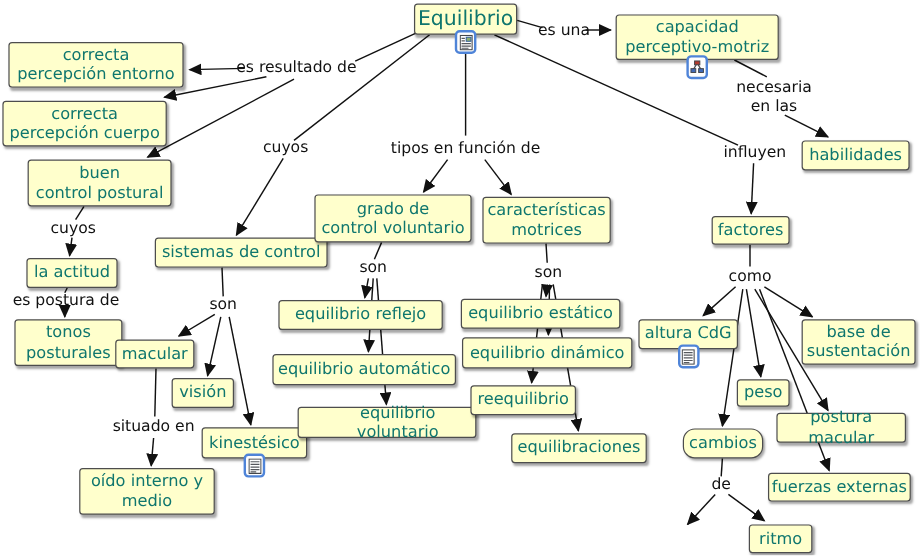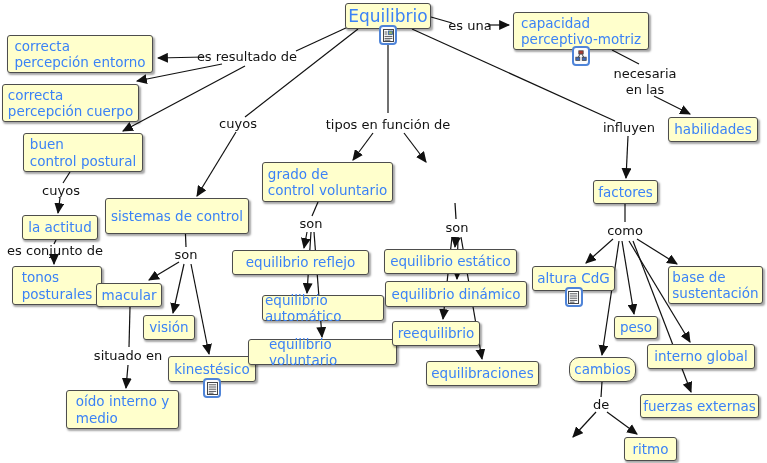--- a/index.html
+++ b/index.html
@@ -3,23 +3,23 @@
 <meta charset="utf-8">
 <style>
   html,body{margin:0;padding:0;background:#fff;}
   #canvas{
     position:relative;width:767px;height:463px;background:#ffffff;overflow:hidden;
     font-family:"DejaVu Sans","Liberation Sans",sans-serif;
   }
   #edge-layer{position:absolute;left:0;top:0;z-index:0;}
   .node{
     position:absolute;display:flex;align-items:center;justify-content:center;
-    text-align:left;background:#ffffcc;border:1px solid #4d4d4d;border-radius:3px;
+    text-align:center;background:#ffffcc;border:1px solid #4d4d4d;border-radius:3px;
     box-shadow:1.5px 2px 2px rgba(0,0,0,.35);
-    font-size:13.5px;line-height:1.22;color:#3b82f6;white-space:pre-line;
+    font-size:13.5px;line-height:1.22;color:#0f766e;white-space:pre-line;
     padding:0 2px;box-sizing:border-box;z-index:2;cursor:default;
   }
   .edge-label{
     position:absolute;transform:translate(-50%,-50%);
     font-size:13px;color:#111;white-space:pre-line;text-align:center;line-height:1.25;
     z-index:1;cursor:default;
   }
   .res-icon{
     position:absolute;width:18px;height:20px;background:#fdfdfd;
     border:2px solid #4f84d8;border-radius:4px;z-index:3;
@@ -107,43 +107,45 @@
         <rect x="7.2" y="7.2" width="4" height="3.2" fill="#3f68b5" stroke="#44464a" stroke-width="0.8"></rect>
       </svg>
     </div>
     <div class="node" style="left: 668px; top: 117px; width: 90px; height: 25px;">habilidades</div>
     <div class="node" style="left: 7px; top: 35px; width: 146px; height: 38px;">correcta
 percepción entorno</div>
     <div class="node" style="left: 2px; top: 84px; width: 137px; height: 38px;">correcta
 percepción cuerpo</div>
     <div class="node" style="left: 23px; top: 133px; width: 120px; height: 39px;">buen
 control postural</div>
-    <div class="node" style="left: 105px; top: 198px; width: 144px; height: 36px;">sistemas de control</div>
+    <div class="node" style="left: 129px; top: 198px; width: 144px; height: 25px;">sistemas de control</div>
     <div class="node" style="left: 22px; top: 215px; width: 76px; height: 25px;">la actitud</div>
     <div class="node" style="left: 12px; top: 266px; width: 90px; height: 39px;">tonos
 posturales</div>
     <div class="node" style="left: 96px; top: 283px; width: 66px; height: 24px;">macular</div>
     <div class="node" style="left: 143px; top: 315px; width: 52px; height: 25px;">visión</div>
     <div class="node" style="left: 168px; top: 356px; width: 88px; height: 26px;">kinestésico</div>
     <div class="res-icon" style="left: 203px; top: 378px;">
       <svg width="11" height="13" viewBox="0 0 11 13">
         <rect x="0.5" y="0.5" width="10" height="12" fill="#ffffff" stroke="#44464a"></rect>
         <line x1="1.8" y1="2.8" x2="9.2" y2="2.8" stroke="#55575c"></line>
         <line x1="1.8" y1="5" x2="9.2" y2="5" stroke="#55575c"></line>
         <line x1="1.8" y1="7.2" x2="9.2" y2="7.2" stroke="#55575c"></line>
         <line x1="1.8" y1="9.4" x2="9.2" y2="9.4" stroke="#55575c"></line>
         <line x1="1.8" y1="11.2" x2="6.5" y2="11.2" stroke="#55575c"></line>
       </svg>
     </div>
     <div class="node" style="left: 66px; top: 390px; width: 113px; height: 39px;">oído interno y
 medio</div>
     <div class="node" style="left: 262px; top: 162px; width: 131px; height: 40px;">grado de
 control voluntario</div>
+    <div class="node" style="left: 402px; top: 164px; width: 107px; height: 39px;">características
+motrices</div>
     <div class="node" style="left: 232px; top: 250px; width: 137px; height: 25px;">equilibrio reflejo</div>
-    <div class="node" style="left: 227px; top: 295px; width: 122px; height: 26px; margin-left: 35px;">equilibrio automático</div>
+    <div class="node" style="left: 227px; top: 295px; width: 153px; height: 26px;">equilibrio automático</div>
     <div class="node" style="left: 248px; top: 339px; width: 149px; height: 26px; padding-left: 20px;">equilibrio voluntario</div>
     <div class="node" style="left: 384px; top: 249px; width: 133px; height: 25px;">equilibrio estático</div>
     <div class="node" style="left: 385px; top: 281px; width: 142px; height: 26px;">equilibrio dinámico</div>
     <div class="node" style="left: 392px; top: 321px; width: 88px; height: 25px;">reequilibrio</div>
     <div class="node" style="left: 426px; top: 361px; width: 113px; height: 25px;">equilibraciones</div>
     <div class="node" style="left: 593px; top: 180px; width: 65px; height: 24px;">factores</div>
     <div class="node" style="left: 532px; top: 266px; width: 83px; height: 25px;">altura CdG</div>
     <div class="res-icon" style="left: 564.5px; top: 287px;">
       <svg width="11" height="13" viewBox="0 0 11 13">
         <rect x="0.5" y="0.5" width="10" height="12" fill="#ffffff" stroke="#44464a"></rect>
@@ -151,31 +153,31 @@
         <line x1="1.8" y1="5" x2="9.2" y2="5" stroke="#55575c"></line>
         <line x1="1.8" y1="7.2" x2="9.2" y2="7.2" stroke="#55575c"></line>
         <line x1="1.8" y1="9.4" x2="9.2" y2="9.4" stroke="#55575c"></line>
         <line x1="1.8" y1="11.2" x2="6.5" y2="11.2" stroke="#55575c"></line>
       </svg>
     </div>
     <div class="node" style="left: 614px; top: 316px; width: 44px; height: 23px;">peso</div>
     <div class="node" style="left: 668px; top: 266px; width: 95px; height: 38px;">base de
 sustentación</div>
     <div class="node" style="left: 569px; top: 357px; width: 67px; height: 25px; border-radius: 10px;">cambios</div>
-    <div class="node" style="left: 647px; top: 344px; width: 108px; height: 25px;">interno global</div>
+    <div class="node" style="left: 647px; top: 344px; width: 108px; height: 25px;">postura macular</div>
     <div class="node" style="left: 640px; top: 394px; width: 119px; height: 24px;">fuerzas externas</div>
     <div class="node" style="left: 624px; top: 437px; width: 53px; height: 24px;">ritmo</div>
     <div class="edge-label" style="left: 470px; top: 26px;">es una</div>
     <div class="edge-label" style="left: 247px; top: 57px;">es resultado de</div>
     <div class="edge-label" style="left: 645px; top: 82px;">necesaria
 en las</div>
     <div class="edge-label" style="left: 238px; top: 124px;">cuyos</div>
     <div class="edge-label" style="left: 388px; top: 125px;">tipos en función de</div>
     <div class="edge-label" style="left: 629px; top: 128px;">influyen</div>
     <div class="edge-label" style="left: 61px; top: 191px;">cuyos</div>
-    <div class="edge-label" style="left: 55px; top: 251px;">es conjunto de</div>
+    <div class="edge-label" style="left: 55px; top: 251px;">es postura de</div>
     <div class="edge-label" style="left: 186px; top: 255px;">son</div>
     <div class="edge-label" style="left: 311px; top: 224px;">son</div>
     <div class="edge-label" style="left: 457px; top: 228px;">son</div>
     <div class="edge-label" style="left: 625px; top: 231px;">como</div>
     <div class="edge-label" style="left: 128px; top: 356px;">situado en</div>
     <div class="edge-label" style="left: 601px; top: 405px;">de</div>
   </div>
 
 </body></html>

